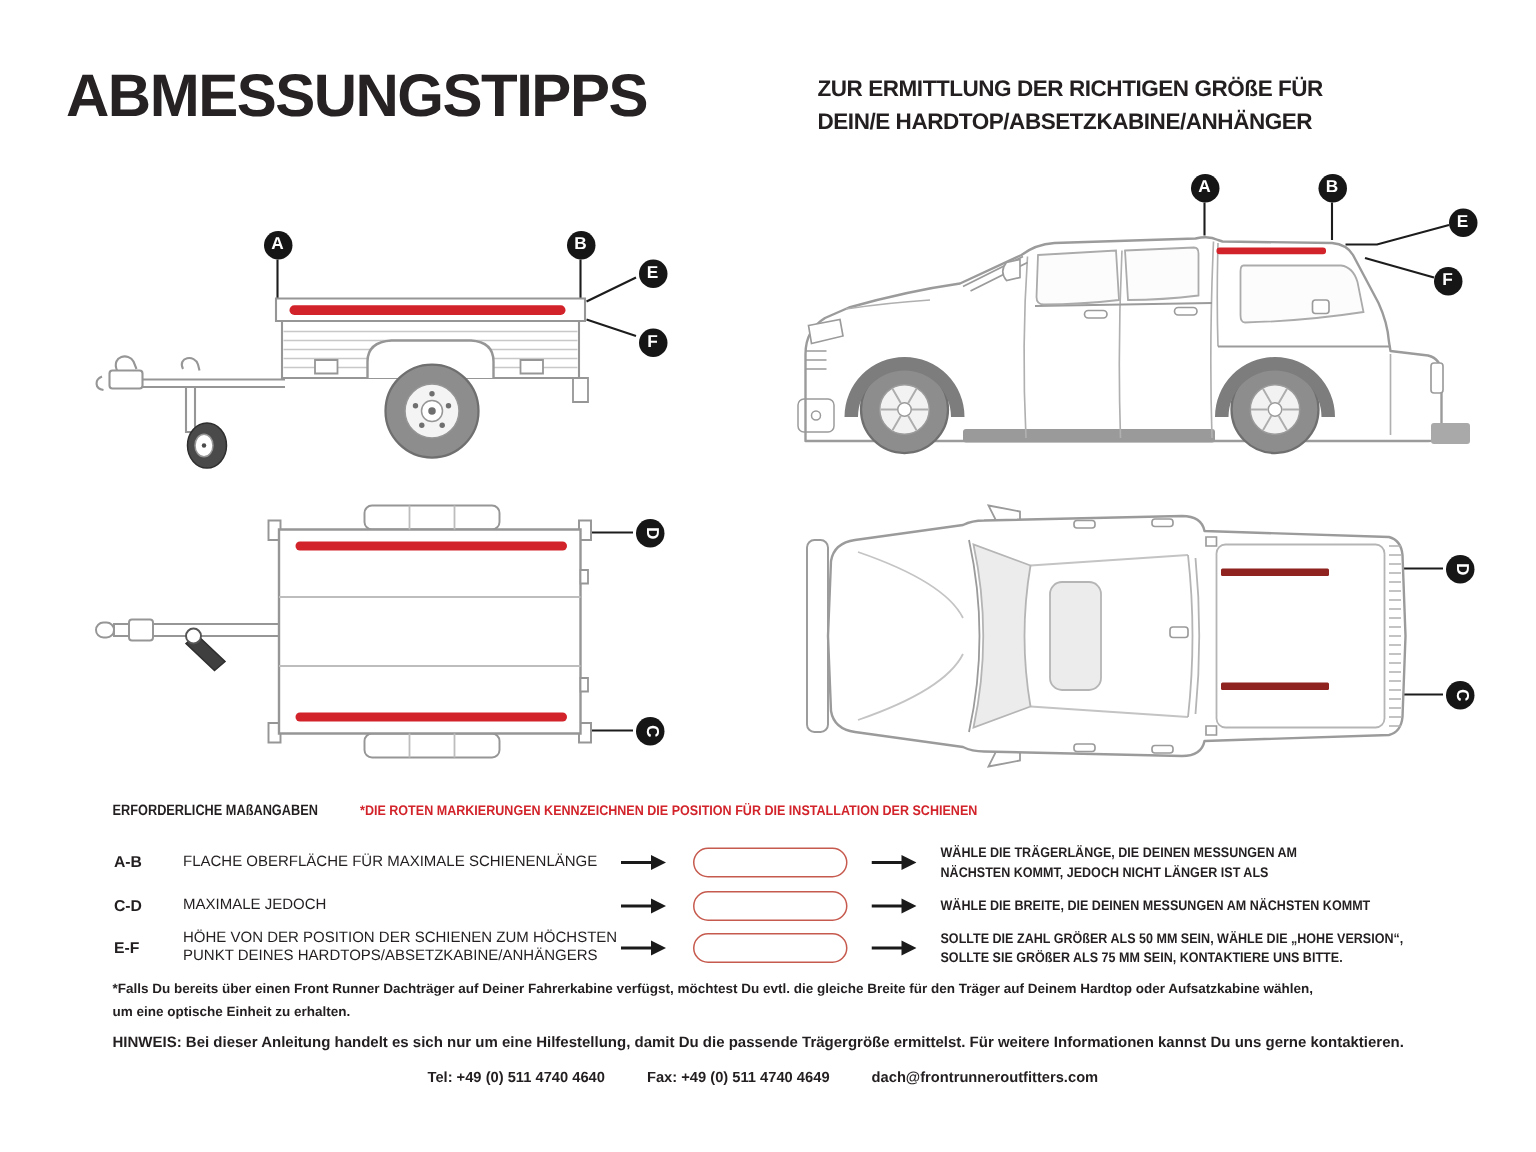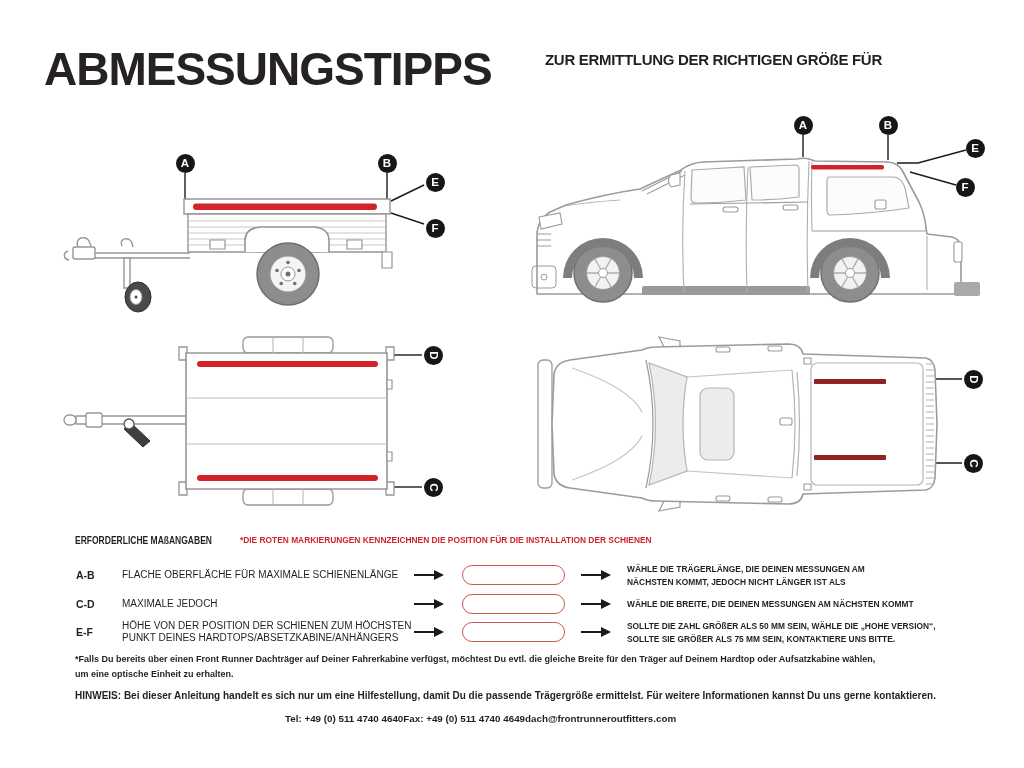--- a/index.html
+++ b/index.html
@@ -1,19 +1,19 @@
 <!DOCTYPE html>
 <html style="--accent-red: #d2232a; --dark-red: #8e2320; --marker-black: #161616;"><head>
 <meta charset="utf-8">
 <style>
   html,body{margin:0;padding:0;background:#e8e8e8;}
   .page{position:relative;width:1024px;height:768px;background:#fff;overflow:hidden;
         font-family:"Liberation Sans",sans-serif;color:#231f20;}
   
-  .title{position:absolute;left:44px;top:42px;margin:0;font-size:46px;font-weight:900;
+  .title{position:absolute;left:44px;top:42px;margin:0;font-size:40px;font-weight:900;
          letter-spacing:-1px;color:#262223;}
   .subtitle{position:absolute;left:545px;top:49px;font-size:15px;font-weight:700;
             line-height:22px;letter-spacing:-0.3px;}
   
   .panel{position:absolute;}
   .panel svg{position:absolute;left:0;top:0;}
   .marker{position:absolute;width:19px;height:19px;border-radius:50%;
           background:var(--marker-black,#161616);color:#fff;z-index:3;}
   .marker .glyph{display:block;width:19px;height:19px;line-height:19.5px;text-align:center;
                  font-size:11.5px;font-weight:700;}
@@ -35,32 +35,33 @@
   .m-arrow.a1{left:414px;} .m-arrow.a2{left:581px;}
   .m-arrow line{stroke:#1a1a1a;stroke-width:2;} .m-arrow polygon{fill:#1a1a1a;}
   .m-pill{left:462px;width:101px;height:18px;background:#fff;border:1.5px solid #c65a4e;
           border-radius:11px;font-size:10px;line-height:18px;text-align:center;}
   .m-instr{left:627px;width:400px;font-size:9.3px;font-weight:700;line-height:12.5px;
            white-space:pre-line;transform:translateY(-50%) scaleX(.9);transform-origin:left center;}
   
   .fn1{position:absolute;left:75px;top:652px;width:965px;font-size:9px;font-weight:700;
        line-height:15px;white-space:pre-line;}
   .fn2{position:absolute;left:75px;top:690px;font-size:10px;font-weight:700;white-space:nowrap;}
-  .footer{position:absolute;left:285px;top:713px;display:flex;font-size:9.8px;
+  .footer{position:absolute;left:285px;top:713px;display:flex;gap:28px;font-size:9.8px;
           font-weight:700;}
   .diag line,.diag path,.diag rect,.diag circle,.diag ellipse,.diag polygon{vector-effect:non-scaling-stroke;}
 </style>
 </head>
 <body>
 
 <div class="page">
 
   <h1 class="title">ABMESSUNGSTIPPS</h1>
   <div class="subtitle">
     <div>ZUR ERMITTLUNG DER RICHTIGEN GRÖßE FÜR</div>
+    <div>DEIN/E HARDTOP/ABSETZKABINE/ANHÄNGER</div>
   </div>
 
   <div class="panel" style="left:60px;top:125px;width:400px;height:205px">
     <svg class="diag" width="400" height="205" viewBox="0 0 400 205">
       <g stroke="#1c1c1c" stroke-width="1.4" fill="none">
         <path d="M125,48 V74"></path>
           <path d="M327,48 V74"></path>
         <path d="M364,60 L331,76"></path>
           <path d="M364,99 L331,88"></path>
       </g>

